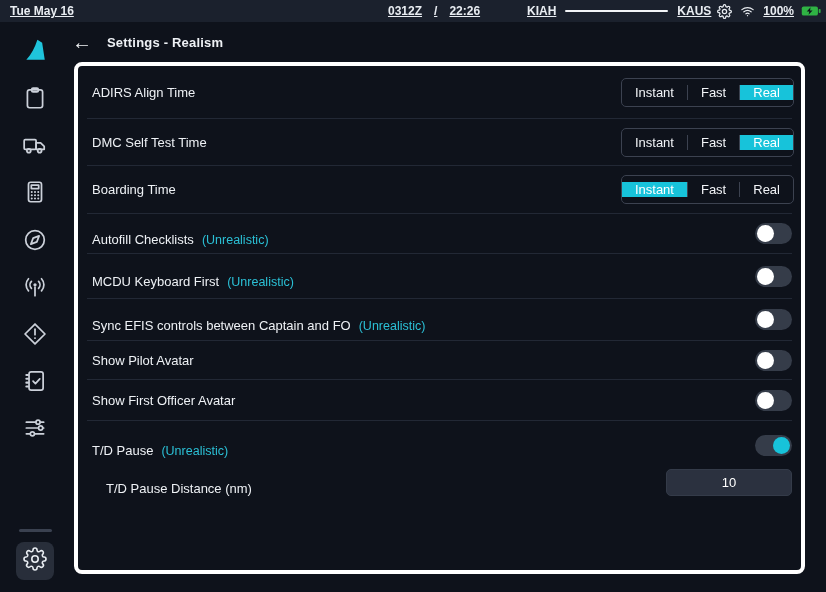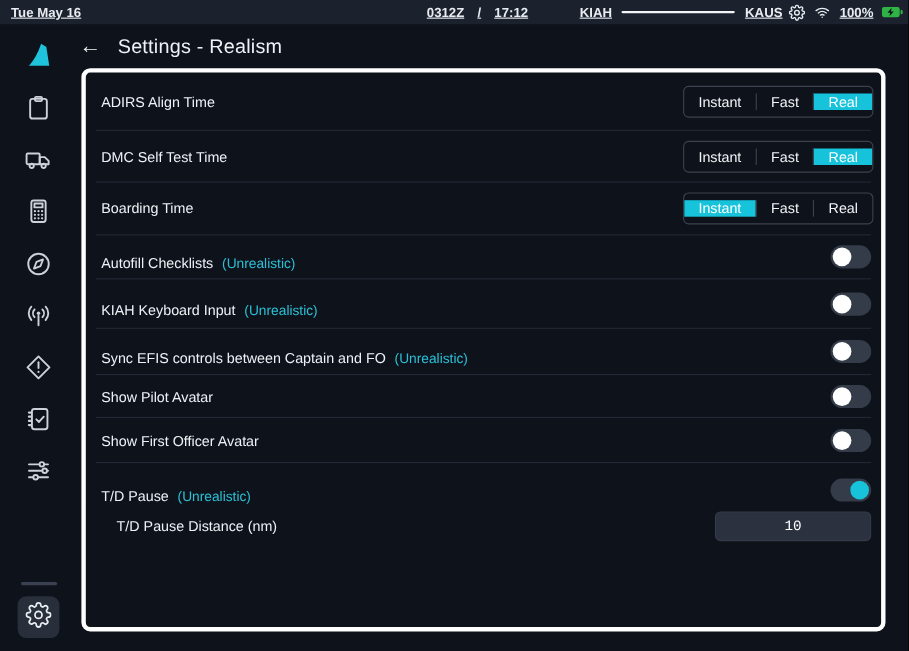--- a/index.html
+++ b/index.html
@@ -14,62 +14,62 @@
   .tb-date { position:absolute; left:10px; top:4px; }
   .tb-time { position:absolute; left:388px; top:4px; display:flex; gap:12px; }
   .tb-route { position:absolute; left:527px; top:0; height:22px; display:flex; align-items:center; gap:9px; }
   .tb-line { width:103px; height:2px; background:#f2f4f7; border-radius:1px; }
   .tb-icons { position:absolute; right:5px; top:0; height:22px; display:flex; align-items:center; gap:7px; }
   .tb-icons svg { display:block; }
   
   .header { position:absolute; top:30px; left:70px; display:flex; align-items:center; gap:13px; }
   .back-btn { width:24px; height:24px; display:flex; align-items:center; justify-content:center;
               color:#f2f4f7; font-size:20px; line-height:1; cursor:pointer; background:none; border:none; }
-  .page-title { font-size:18px; font-weight:400; letter-spacing:.2px; }
+  .page-title { font-size:13px; font-weight:700; letter-spacing:.2px; }
   
   .side-item { position:absolute; left:22px; width:26px; height:26px; cursor:pointer; }
   .side-item svg { display:block; width:26px; height:26px; }
   .side-divider { position:absolute; left:19px; top:529px; width:33px; height:3px; border-radius:2px; background:#3a4150; }
   .gear-btn { position:absolute; left:16px; top:542px; width:38px; height:38px; border-radius:8px;
               background:#282e3a; display:flex; align-items:center; justify-content:center; cursor:pointer; }
   
   .panel { position:absolute; left:74px; top:62px; width:731px; height:512px;
            border:4px solid #ffffff; border-radius:8px; display:flex; flex-direction:column; overflow:hidden; }
   .row { display:flex; align-items:center; justify-content:space-between;
          margin:0 9px; padding-left:5px; border-bottom:1px solid #222835; flex:none; }
   .row.noline { border-bottom:none; }
   .row-label { font-size:13px; color:#eef1f5; display:flex; align-items:baseline; gap:8px; }
   .tag { font-size:12.5px; color:#2bc0d6;margin-top:12px; }
-  .indent { padding-left:19px; }
+  .indent { padding-left:19px;align-items:flex-end; }
   
   .seg { display:flex; height:29px; border:1px solid #3c4250; border-radius:5px; overflow:hidden; margin-right:-2px;align-items:center; }
   .seg button { background:transparent; border:none; border-left:1px solid #3c4250; color:#f2f4f7;
                 font-family:inherit; font-size:13px; padding:0 13px; min-width:48px; cursor:pointer; }
   .seg button:first-child { border-left:none; }
   .seg button.selected { background:#17c3da; color:#ffffff; }
   
   .toggle { position:relative; width:37px; height:21px; border-radius:11px; background:#353c49; cursor:pointer; flex:none; }
   .toggle .knob { position:absolute; top:2px; left:2px; width:17px; height:17px; border-radius:50%; background:#ffffff; }
   .toggle.on .knob { left:auto; right:2px; background:#17c3da; }
   
-  .val-input { width:142px; height:27px; background:#2b313f; border:1px solid #343b49; border-radius:5px;
-               color:#ffffff; font-family:Liberation Mono, monospace; font-size:13px; text-align:center; }
+  .val-input { width:126px; height:27px; background:#2b313f; border:1px solid #343b49; border-radius:5px;
+               color:#ffffff; font-family:Liberation Sans, sans-serif; font-size:13px; text-align:center; }
   .icon-stroke { stroke:#ccd1da; stroke-width:1.6; fill:none; stroke-linecap:round; stroke-linejoin:round; }
 </style>
 </head>
 <body>
 
 <div class="screen">
 
   <div class="topbar">
     <span class="tb-date">Tue May 16</span>
     <div class="tb-time">
       <span>0312Z</span>
       <span>/</span>
-      <span>17:12</span>
+      <span>22:26</span>
     </div>
     <div class="tb-route">
       <span>KIAH</span>
       <div class="tb-line"></div>
       <span>KAUS</span>
     </div>
     <div class="tb-icons">
       <span>
         <svg width="15" height="15" viewBox="0 0 24 24" class="icon-stroke" style="stroke:#e9edf2;stroke-width:2">
           <circle cx="12" cy="12" r="3.4"></circle>
@@ -209,21 +209,21 @@
         <span class="tag">(Unrealistic)</span>
       </div>
       <div class="toggle">
           <div class="knob"></div>
         </div>
     </div>
 
 
     <div class="row" style="height:45px">
       <div class="row-label">
-        <span>KIAH Keyboard Input</span>
+        <span>MCDU Keyboard First</span>
         <span class="tag">(Unrealistic)</span>
       </div>
       <div class="toggle">
           <div class="knob"></div>
         </div>
     </div>
 
     <div class="row" style="height:42px">
       <div class="row-label">
         <span>Sync EFIS controls between Captain and FO</span>

